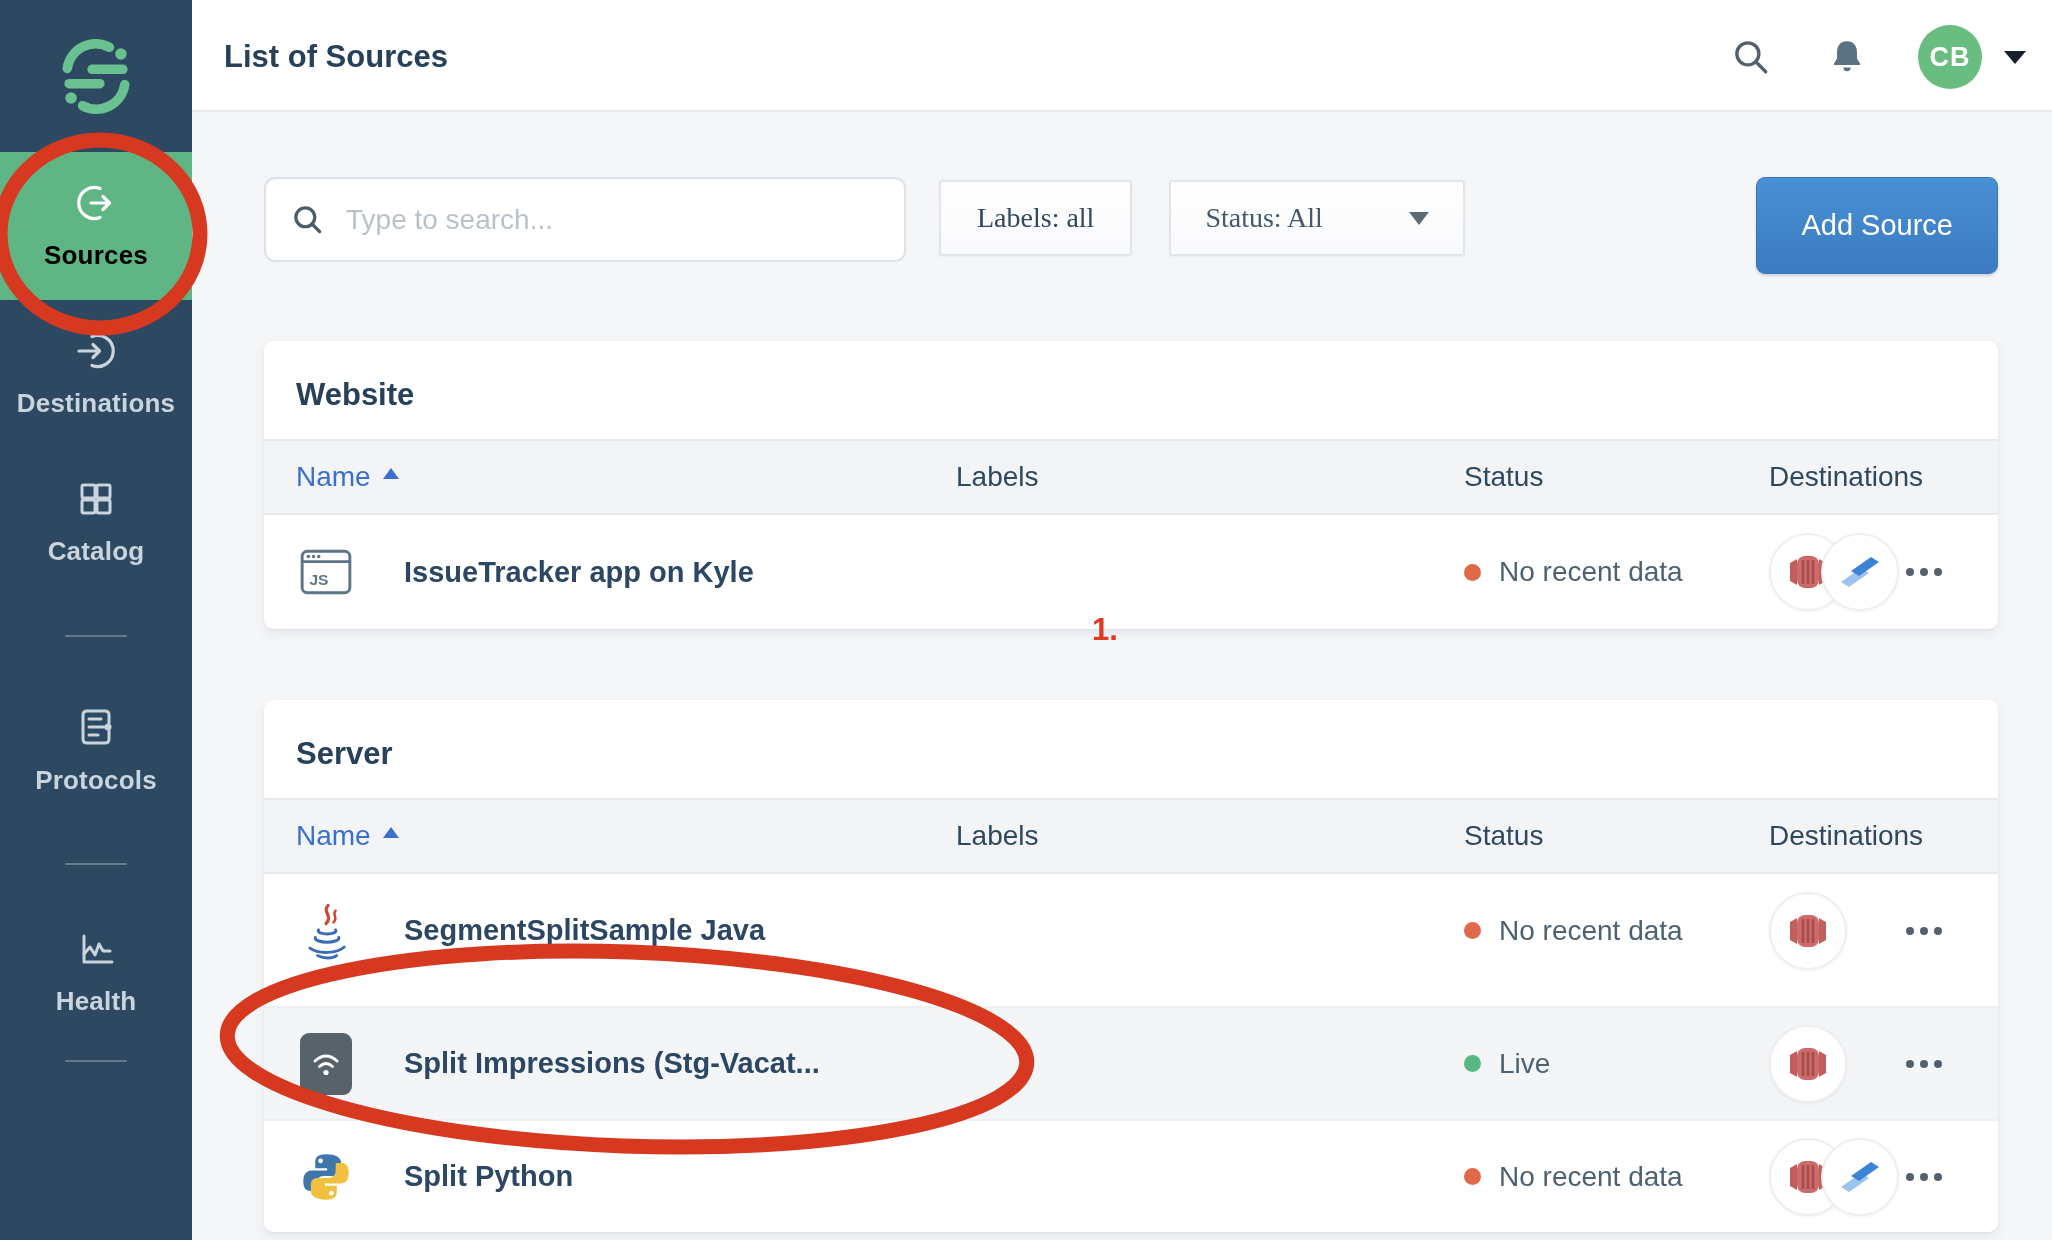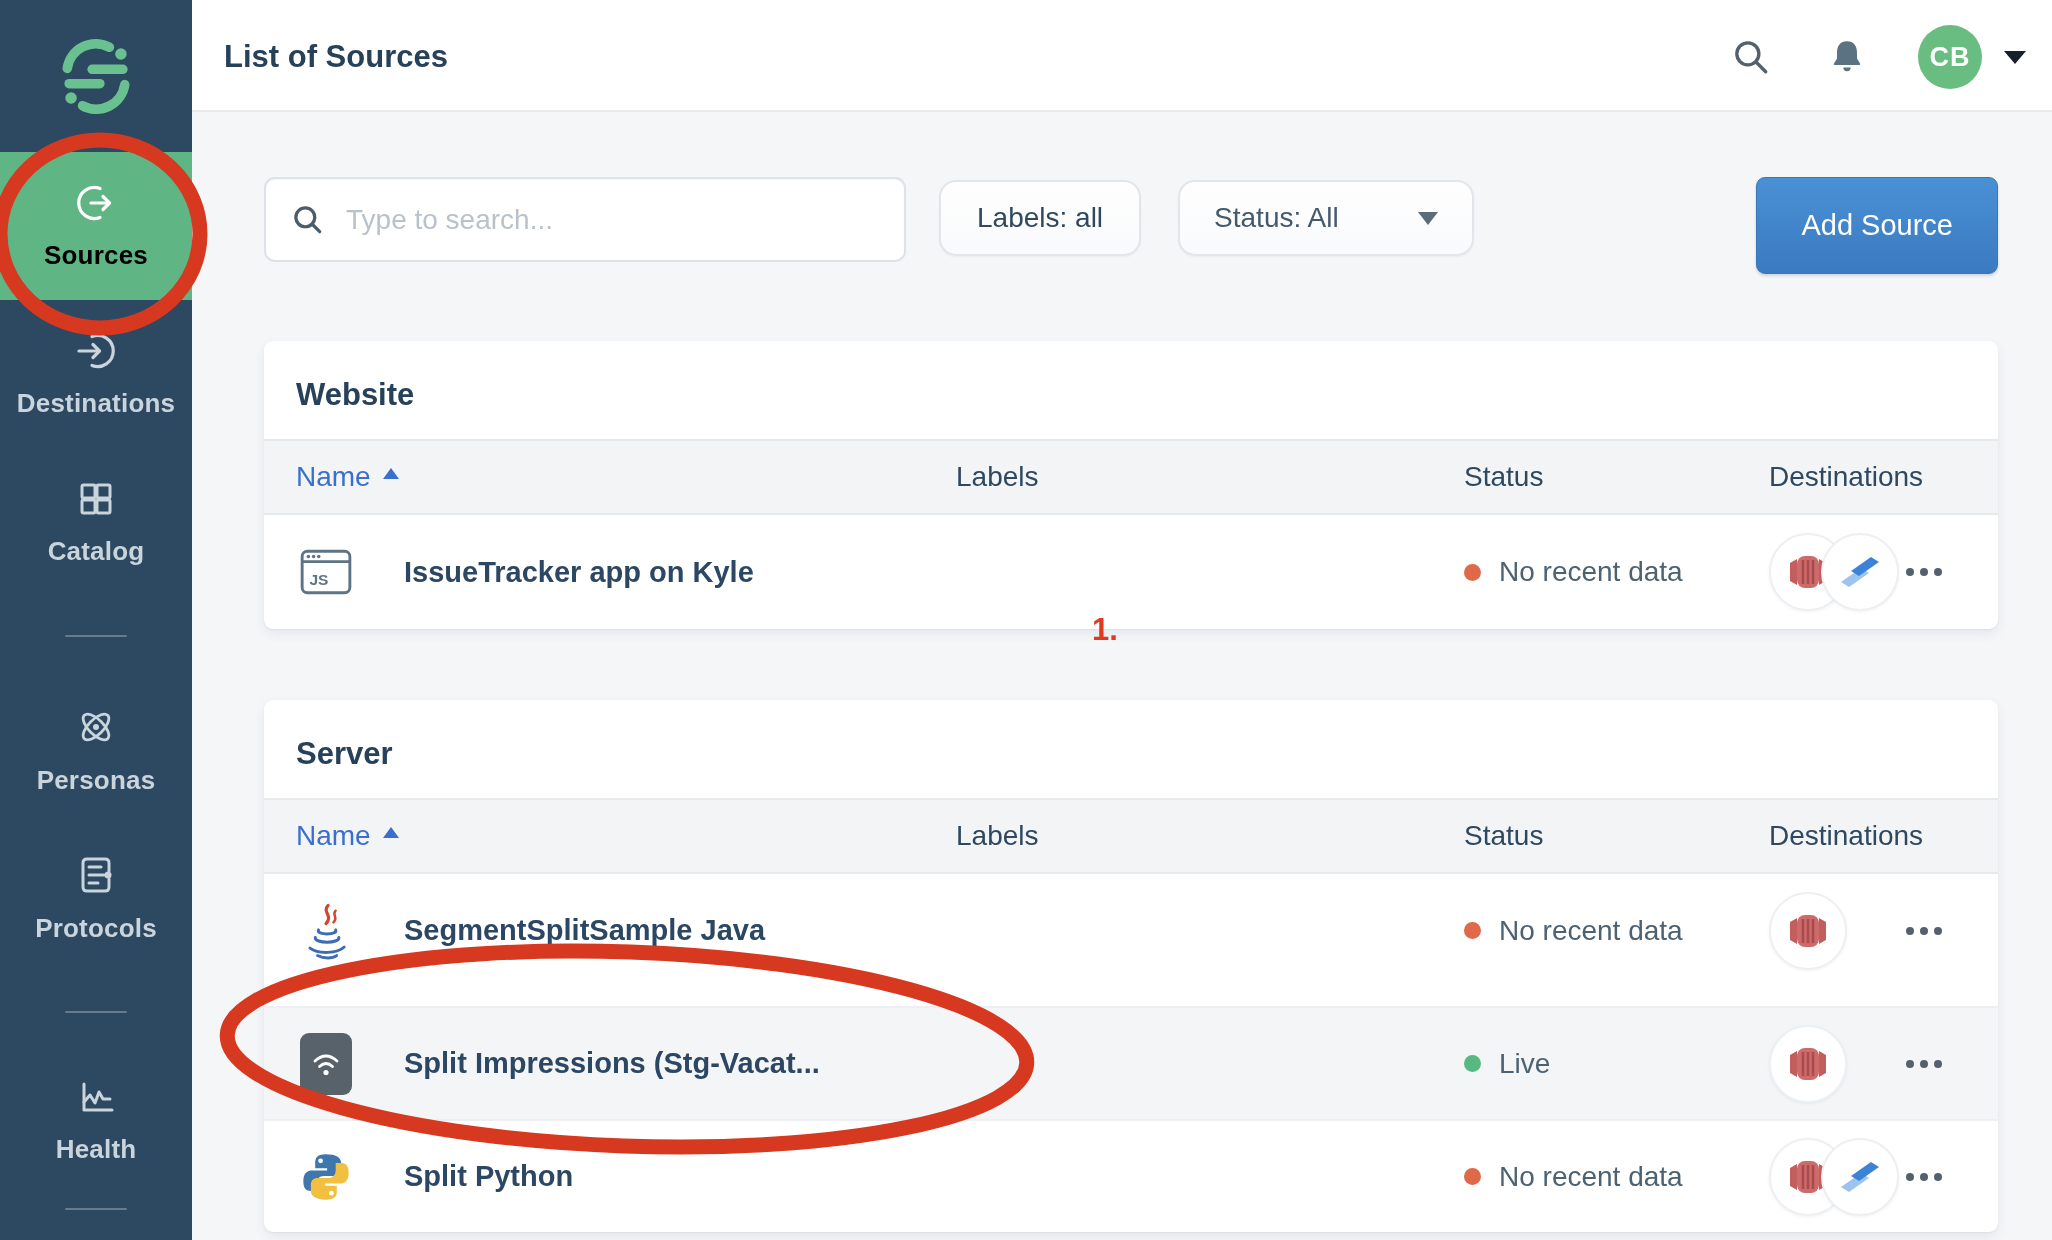--- a/index.html
+++ b/index.html
@@ -28,21 +28,21 @@
   .user-caret { margin-left:22px; width:0; height:0; border-left:11px solid transparent; border-right:11px solid transparent; border-top:13px solid #17202a; cursor:pointer; }
 
   
   .content { position:absolute; left:192px; top:112px; width:1860px; height:1128px; padding:65px 54px 0 72px; }
 
   .toolbar { display:flex; align-items:flex-start; }
   .search-box { width:642px; height:85px; background:#fff; border:2px solid #dde2e8; border-radius:11px; display:flex; align-items:center; padding:0 24px; box-shadow:inset 0 1px 2px rgba(30,50,70,.04); }
   .search-box svg { flex:none; margin-right:20px; }
   .search-box input { border:none; outline:none; font-size:28px; color:#2c4763; width:100%; background:transparent; font-family:"Liberation Sans",sans-serif; }
   .search-box input::placeholder { color:#b9c2cb; }
-  .filter-btn { height:76px; margin-top:3px; background:linear-gradient(#fefefe,#f9fafc); border:2px solid #e2e6ea; border-radius:17px; font-size:28px; color:#31485e; padding:0 36px; box-shadow:0 1px 2px rgba(30,50,70,.05); display:flex; align-items:center; cursor:pointer; font-family:Liberation Sans, sans-serif; }
+  .filter-btn { height:76px; margin-top:3px; background:linear-gradient(#fefefe,#f9fafc); border:2px solid #e2e6ea; border-radius:3px; font-size:28px; color:#31485e; padding:0 36px; box-shadow:0 1px 2px rgba(30,50,70,.05); display:flex; align-items:center; cursor:pointer; font-family:Liberation Serif, serif; }
   .filter-btn.labels { margin-left:33px; }
   .filter-btn.status { margin-left:37px; width:296px; justify-content:space-between; color:#44596b; padding:0 34px; }
   .select-caret { width:0; height:0; border-left:10px solid transparent; border-right:10px solid transparent; border-top:13px solid #5b6b78; }
   .add-source { margin-left:auto; height:97px; padding:0 44px; background:linear-gradient(#4a90d4,#3a7ac1); border:1px solid #3a76ba; border-radius:9px; color:#fff; font-size:29px; font-weight:500; box-shadow:0 2px 3px rgba(30,60,100,.18); cursor:pointer; font-family:"Liberation Sans",sans-serif; }
 
   
   .card { position:relative; margin-top:67px; background:#fff; border-radius:9px; width:100%; box-shadow:0 1px 2px rgba(40,60,90,.06), 0 5px 12px rgba(40,60,90,.08); }
   .card.server { margin-top:71px; }
   .card h2 { padding:36px 32px 26px; font-size:31px; font-weight:700; color:#27415a; }
   .grid { display:grid; grid-template-columns:660px 508px 305px 1fr 64px; align-items:center; padding:0 32px; }
@@ -109,28 +109,20 @@
         <svg width="44" height="44" viewBox="0 0 44 44" fill="none" stroke="#c9d4dc" stroke-width="3">
           <rect x="8" y="8" width="13" height="13" rx="1.5"></rect>
             <rect x="23" y="8" width="13" height="13" rx="1.5"></rect>
           <rect x="8" y="23" width="13" height="13" rx="1.5"></rect>
             <rect x="23" y="23" width="13" height="13" rx="1.5"></rect>
         </svg>
         <span class="nav-label">Catalog</span>
       </div>
       <div class="sb-divider"></div>
       <div class="nav-item">
-        <svg width="46" height="46" viewBox="0 0 46 46" fill="none" stroke="#c9d4dc" stroke-width="2.8">
-          <ellipse cx="23" cy="23" rx="16.5" ry="7.5" transform="rotate(45 23 23)"></ellipse>
-          <ellipse cx="23" cy="23" rx="16.5" ry="7.5" transform="rotate(-45 23 23)"></ellipse>
-          <circle cx="23" cy="23" r="3" fill="#c9d4dc" stroke="none"></circle>
-        </svg>
-        <span class="nav-label">Personas</span>
-      </div>
-      <div class="nav-item">
         <svg width="44" height="46" viewBox="0 0 44 46" fill="none" stroke="#c9d4dc" stroke-width="3" stroke-linecap="round">
           <path d="M31 7 H13 Q9 7 9 11 V35 Q9 39 13 39 H31 Q35 39 35 35 V27 M35 19 V11 Q35 7 31 7"></path>
           <path d="M15 15 H27"></path>
             <path d="M15 23 H30"></path>
             <path d="M15 31 H24"></path>
           <circle cx="34" cy="23" r="3.5" fill="#c9d4dc" stroke="none"></circle>
         </svg>
         <span class="nav-label">Protocols</span>
       </div>
       <div class="sb-divider"></div>

